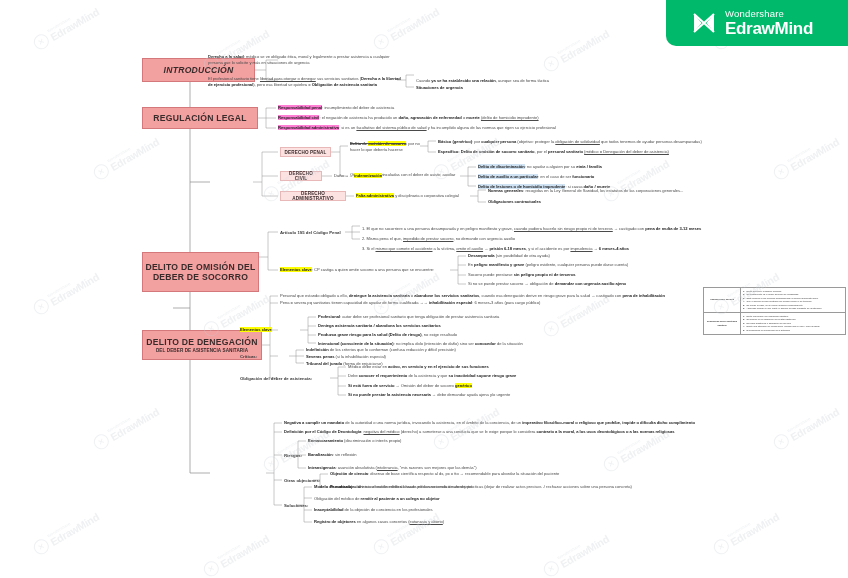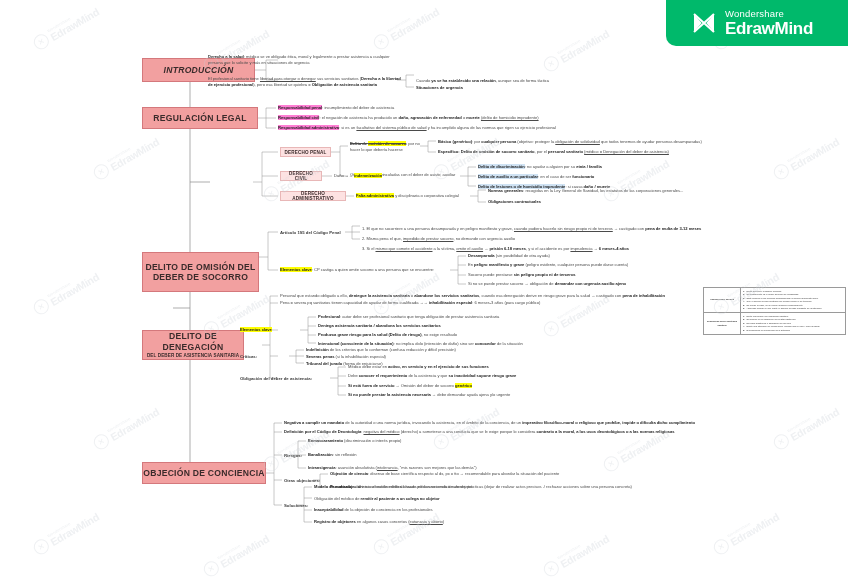--- a/index.html
+++ b/index.html
@@ -321,21 +321,21 @@
             <span>Existe una situación de riesgo grave (riesgo para la vida y para la salud)</span>
           </div>
         <div>
             <span class="n">5.</span>
             <span>El profesional es conocedor de la situación</span>
           </div>
       </div>
     </div>
   </div>
 
-  <div class="node branch" style="left:142px;top:330px;width:102px;height:30px;">
+  <div class="node branch" style="left:142px;top:330px;width:120px;height:30px;">
     <span>DELITO DE DENEGACIÓN</span>
     <span class="sub">DEL DEBER DE ASISTENCIA SANITARIA</span>
   </div>
   <div class="leaf" style="left:280px;top:293px;width:500px;">
     Personal que estando obligado a ello, <b>deniegue la asistencia sanitaria</b> o <b>abandone los servicios sanitarios</b>, cuando esa denegación derive en riesgo grave para la salud → castigado con <b>pena de inhabilitación</b>
   </div>
   <div class="leaf" style="left:280px;top:300px;width:500px;">
     Pena = severa pq sanitarios tienen capacidad de ayudar de forma cualificada →→ <b>inhabilitación especial</b>: 6 meses-3 años (para cargo público)
   </div>
   <div class="leaf" style="left:240px;top:327px;width:60px;">
@@ -374,23 +374,20 @@
   <div class="leaf" style="left:348px;top:373px;width:320px;">
     Debe <b>conocer el requerimiento</b> de la asistencia y que <b>su inactividad supone riesgo grave</b>
   </div>
   <div class="leaf" style="left:348px;top:383px;width:320px;">
     <b>Si está fuera de servicio</b> → Omisión del deber de socorro <span class="hl-y">genérico</span>
   </div>
   <div class="leaf" style="left:348px;top:392px;width:330px;">
     <b>Si no puede prestar la asistencia necesaria</b> → debe demandar ayuda ajena y/o urgente
   </div>
 
-  <div class="node branch" style="left:142px;top:462px;width:124px;height:22px;">
-    <span>OBJECIÓN DE CONCIENCIA</span>
-  </div>
   <div class="leaf" style="left:284px;top:420px;width:560px;">
     <b>Negativa a cumplir un mandato</b> de la autoridad o una norma jurídica, invocando la asistencia, en el ámbito de la conciencia, de un <b>imperativo filosófico-moral o religioso que prohíbe, impide o dificulta dicho cumplimiento</b>
   </div>
   <div class="leaf" style="left:284px;top:429px;width:560px;">
     <b>Definición por el Código de Deontología</b>: <u>negativa del médico</u> (derecho) a someterse a una conducta que se le exige porque lo considera <b>contrario a la moral, a los usos deontológicos o a las normas religiosas</b>
   </div>
   <div class="lbl" style="left:284px;top:453px;">
     <span>Riesgos:</span>
   </div>
   <div class="leaf" style="left:308px;top:438px;width:300px;">

